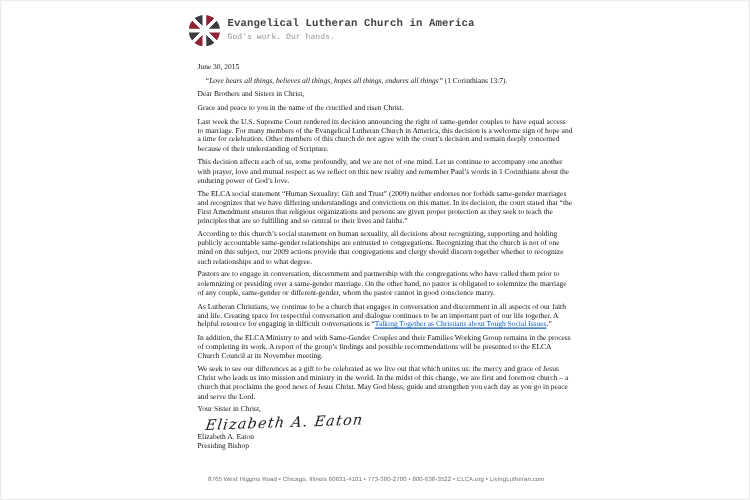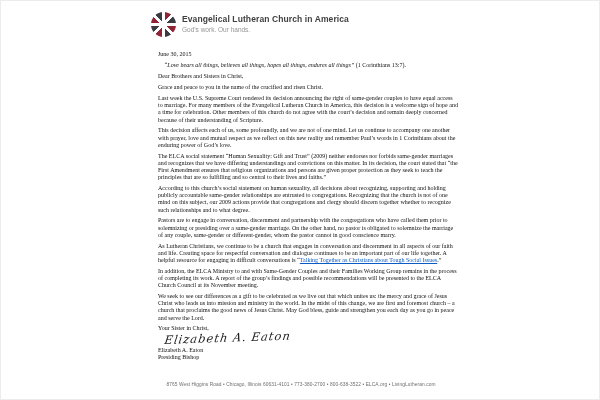--- a/index.html
+++ b/index.html
@@ -23,21 +23,21 @@
     position:relative;flex:0 0 auto;
     background:
       linear-gradient(45deg,  rgba(0,0,0,0) 46%, #ffffff 46% 54%, rgba(0,0,0,0) 54%),
       linear-gradient(-45deg, rgba(0,0,0,0) 46%, #ffffff 46% 54%, rgba(0,0,0,0) 54%),
       conic-gradient(#8f2436 0 40deg, #3b3b42 40deg 88deg, #8f2436 88deg 130deg,
                      #3b3b42 130deg 178deg, #8f2436 178deg 220deg, #3b3b42 220deg 268deg,
                      #8f2436 268deg 310deg, #3b3b42 310deg 360deg);
   }
   .logo::before{content:"";position:absolute;left:0;right:0;top:11px;height:3px;background:#ffffff;}
   .logo::after{content:"";position:absolute;top:0;bottom:0;left:11px;width:3px;background:#ffffff;}
-  .lh-text{font-family:Liberation Sans, sans-serif;padding-top:2px;}
+  .lh-text{font-family:Liberation Mono, monospace;padding-top:2px;}
   .org-name{font-size:8.5px;font-weight:bold;color:#414042;letter-spacing:.1px;}
   .tagline{font-size:6.5px;color:#939598;margin-top:2px;}
 
   
   .letter-body{
     position:absolute;left:157px;top:50px;width:300px;
     font-size:6px;line-height:7.2px;text-align:left;
   }
   .date-line{margin:0 0 4px 0;}
   .scripture{margin:0 0 4px 0;padding-left:6px;}

